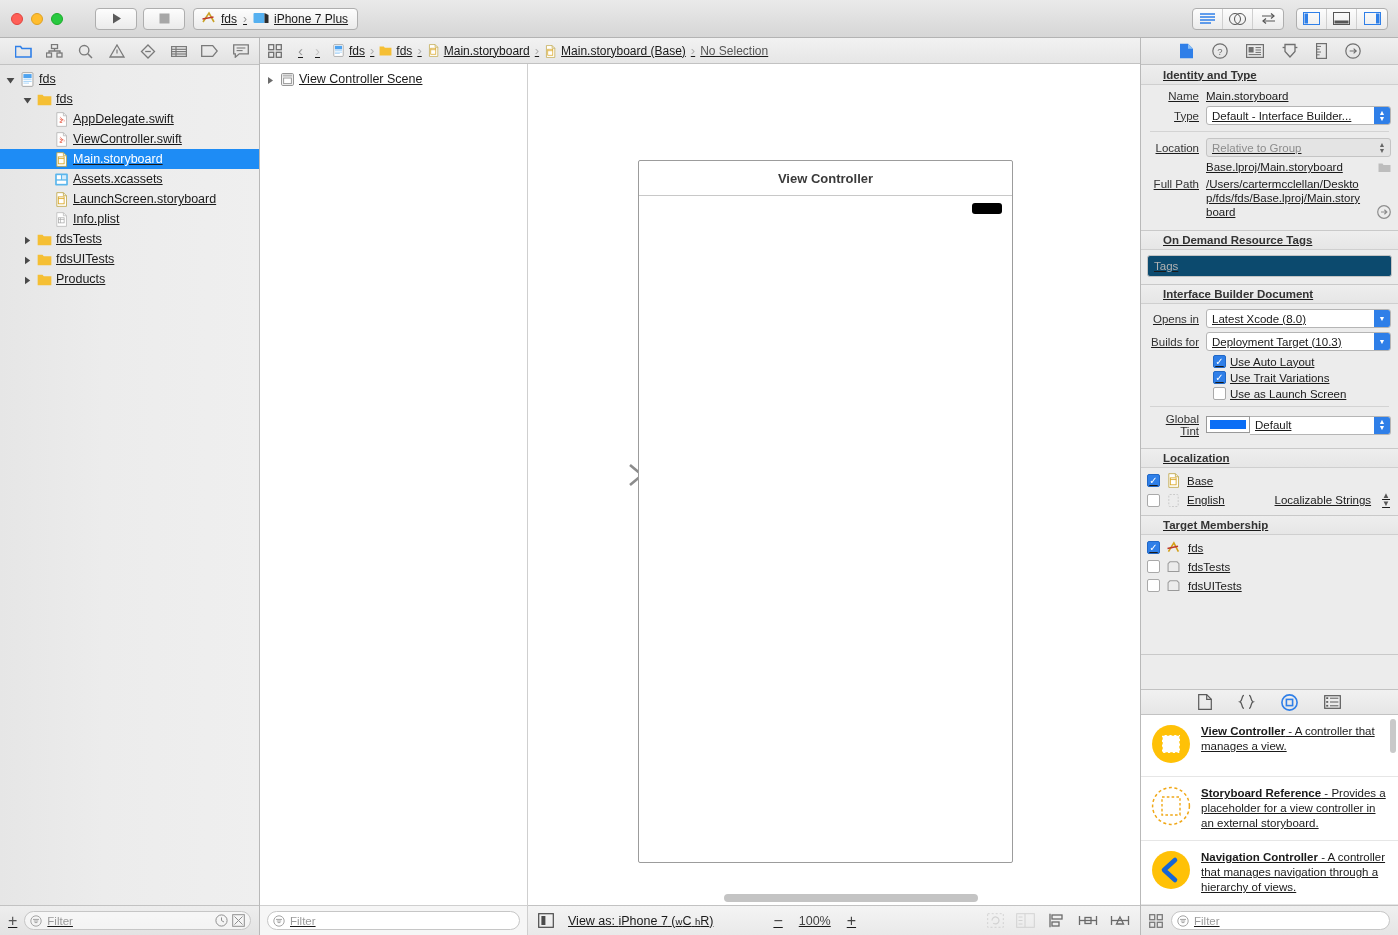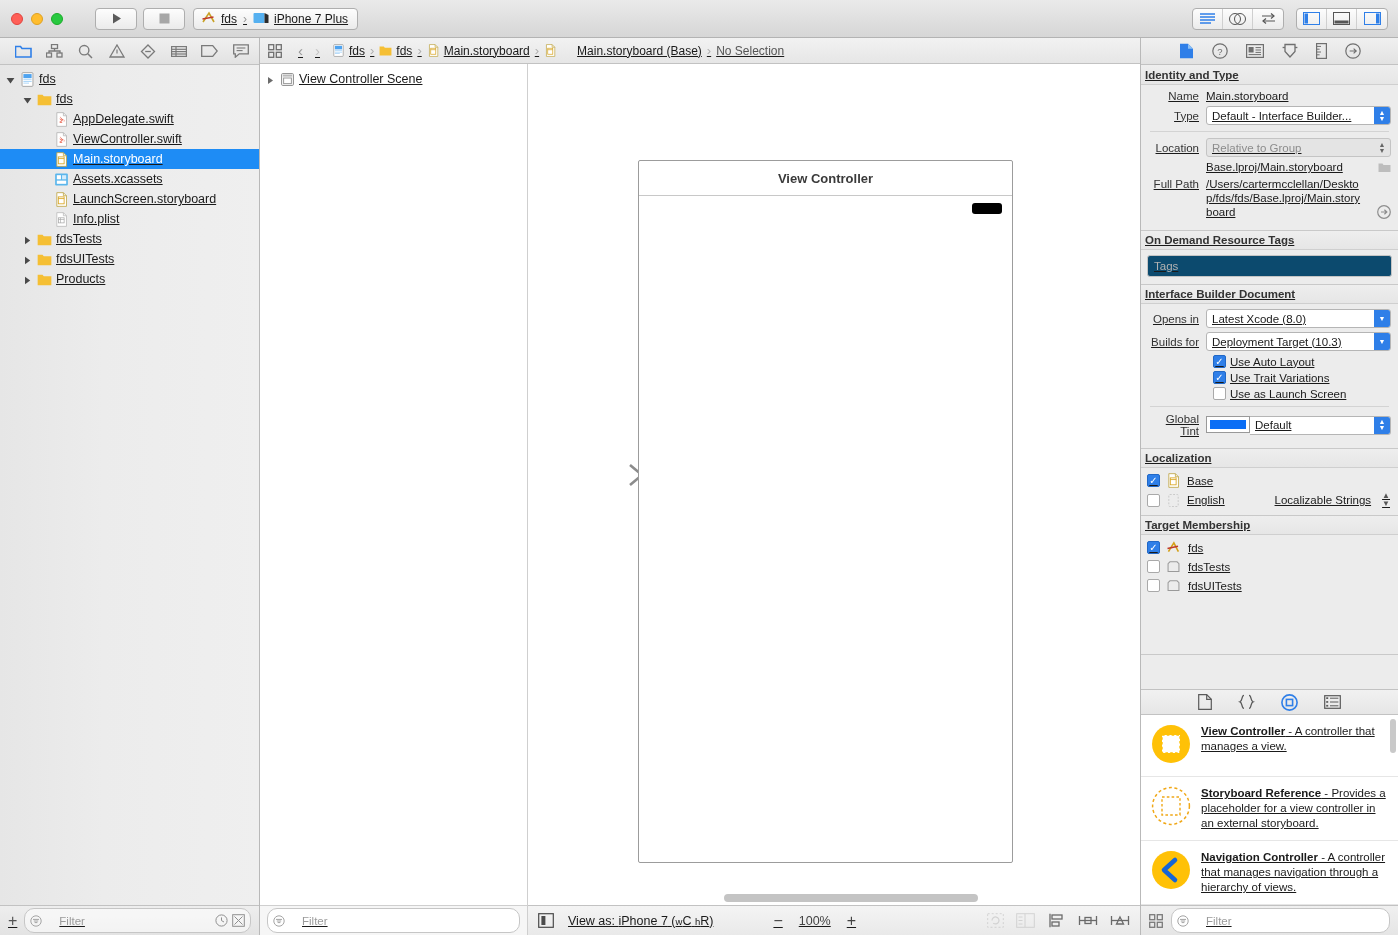--- a/index.html
+++ b/index.html
@@ -83,23 +83,23 @@
   .row.sel { background: #1e8cf5; color: #fff; }
   .tw { width: 11px; height: 11px; display:inline-block; margin-right: 3px; flex:0 0 11px; }
   .row .lbl { margin-left: 4px; }
   .ficon { width: 15px; height: 16px; display:inline-flex; align-items:center; justify-content:center; flex:0 0 15px; }
   .nav-filter {
     height: 30px; flex: 0 0 30px; border-top: 1px solid #c2c2c2;
     background: linear-gradient(to bottom,#eeeeee,#e3e3e3);
     display: flex; align-items: center; padding: 0 8px; gap: 7px;
   }
   .filter-field {
-    flex: 1; height: 25px; border: 1px solid #c6c6c6; border-radius: 10px;
+    flex: 1; height: 19px; border: 1px solid #c6c6c6; border-radius: 10px;
     background: rgba(255,255,255,.55); display: flex; align-items: center;
-    padding: 0 5px; gap: 17px; color: #9b9b9b; font-size: 11.5px;
+    padding: 0 5px; gap: 5px; color: #9b9b9b; font-size: 11.5px;
   }
 
   
   .editor { flex: 1; display: flex; flex-direction: column; min-width: 0; }
   .bread {
     height: 26px; flex: 0 0 26px; background: linear-gradient(to bottom,#f2f2f2,#e6e6e6);
     border-bottom: 1px solid #c2c2c2; display: flex; align-items: center;
     padding-left: 8px; gap: 4px; font-size: 12px;
   }
   .bread .chev { color: #b0b0b0; font-size: 13px; margin: 0 2px; }
@@ -151,21 +151,21 @@
     width: 258px; flex: 0 0 258px; border-left: 1px solid #b9b9b9;
     background: #ececec; display: flex; flex-direction: column;
   }
   .insp-tabs {
     height: 27px; flex: 0 0 27px; background: linear-gradient(to bottom,#f0f0f0,#e2e2e2);
     border-bottom: 1px solid #c2c2c2; display: flex; align-items: center;
     justify-content: center; gap: 18px;
   }
   .insp-scroll { flex: 1; overflow: hidden; background: #ececec; }
   .sec-hdr {
-    height: 20px; display: flex; align-items: center; padding-left: 4px;
+    height: 20px; display: flex; align-items: center; padding-left: 22px;
     font-size: 11.5px; font-weight: bold; color: #333;
     background: linear-gradient(to bottom,#eeeeee,#e6e6e6);
     border-top: 1px solid #c9c9c9; border-bottom: 1px solid #cfcfcf;
   }
   .sec-body { padding: 5px 7px 7px 7px; background: #ececec; }
   .fr { display: flex; align-items: center; margin-bottom: 4px; }
   .fl { width: 58px; text-align: right; padding-right: 7px; font-size: 11.5px; color: #333; flex:0 0 58px; }
   .fv { flex: 1; font-size: 11.5px; }
   .popup {
     height: 19px; border: 1px solid #b5b5b5; border-radius: 3px; background: #fff;
@@ -563,21 +563,21 @@
                 <svg viewBox="0 0 16 16" width="13" height="13">
                   <path d="M3 0.7 h7 l3.3 3.3 v11.3 h-10.3 z" fill="#fff" stroke="#c0a74a" stroke-width="0.9"></path>
                   <path d="M10 0.7 v3.3 h3.3" fill="none" stroke="#c0a74a" stroke-width="0.9"></path>
                   <rect x="4.6" y="5.2" width="6.2" height="7.4" fill="none" stroke="#d9a520" stroke-width="0.9"></rect>
                   <line x1="4.6" y1="7" x2="10.8" y2="7" stroke="#d9a520" stroke-width="0.9"></line>
                 </svg>
               </span>
               <span>Main.storyboard</span>
             </span>
             <span class="chev">›</span>
-            <span style="display: flex; align-items: flex-start; gap: 20px;">
+            <span style="display: flex; align-items: flex-end; gap: 4px;">
               <span style="display: inline-flex;">
                 <svg viewBox="0 0 16 16" width="13" height="13">
                   <path d="M3 0.7 h7 l3.3 3.3 v11.3 h-10.3 z" fill="#fff" stroke="#c0a74a" stroke-width="0.9"></path>
                   <path d="M10 0.7 v3.3 h3.3" fill="none" stroke="#c0a74a" stroke-width="0.9"></path>
                   <rect x="4.6" y="5.2" width="6.2" height="7.4" fill="none" stroke="#d9a520" stroke-width="0.9"></rect>
                   <line x1="4.6" y1="7" x2="10.8" y2="7" stroke="#d9a520" stroke-width="0.9"></line>
                 </svg>
               </span>
               <span>Main.storyboard (Base)</span>
             </span>

